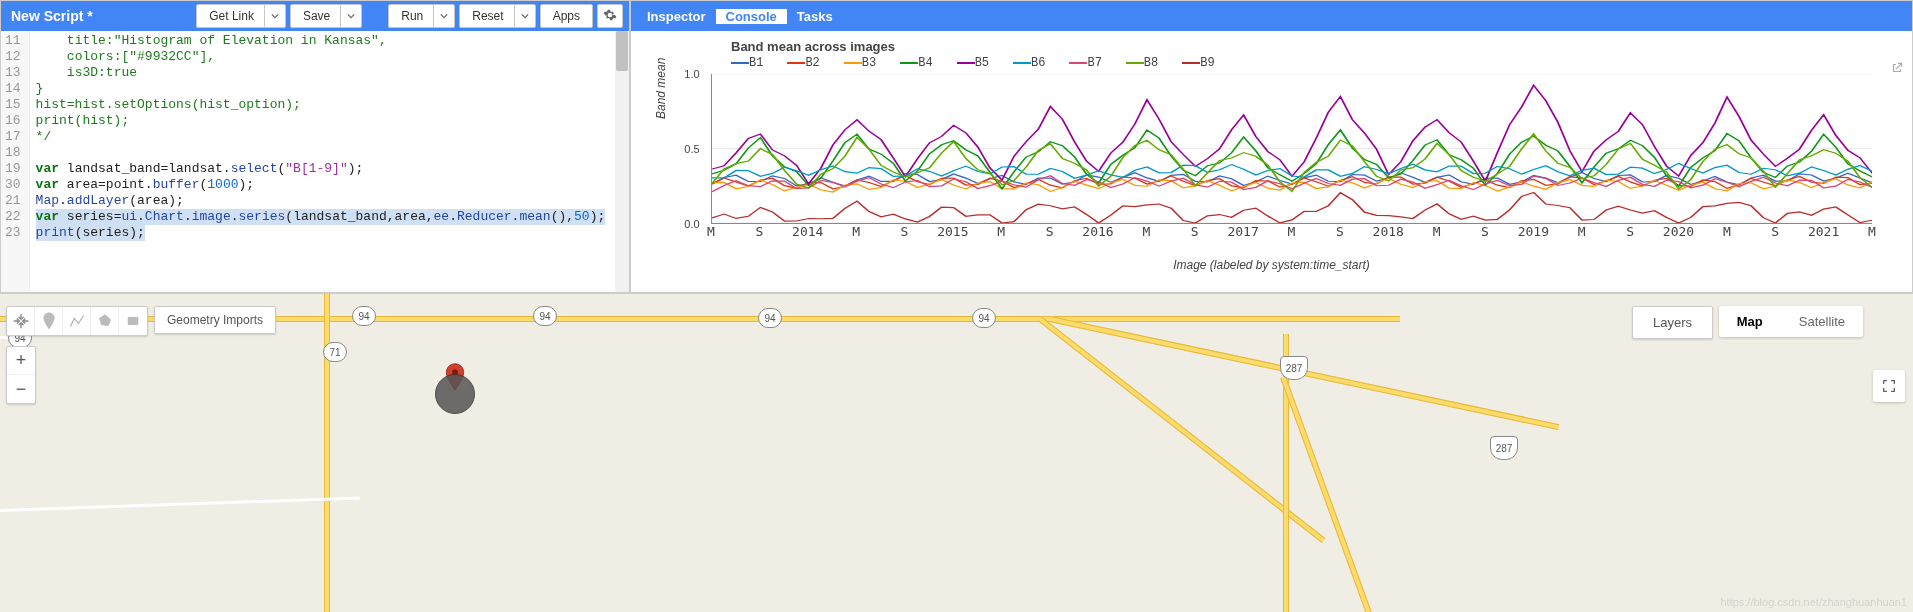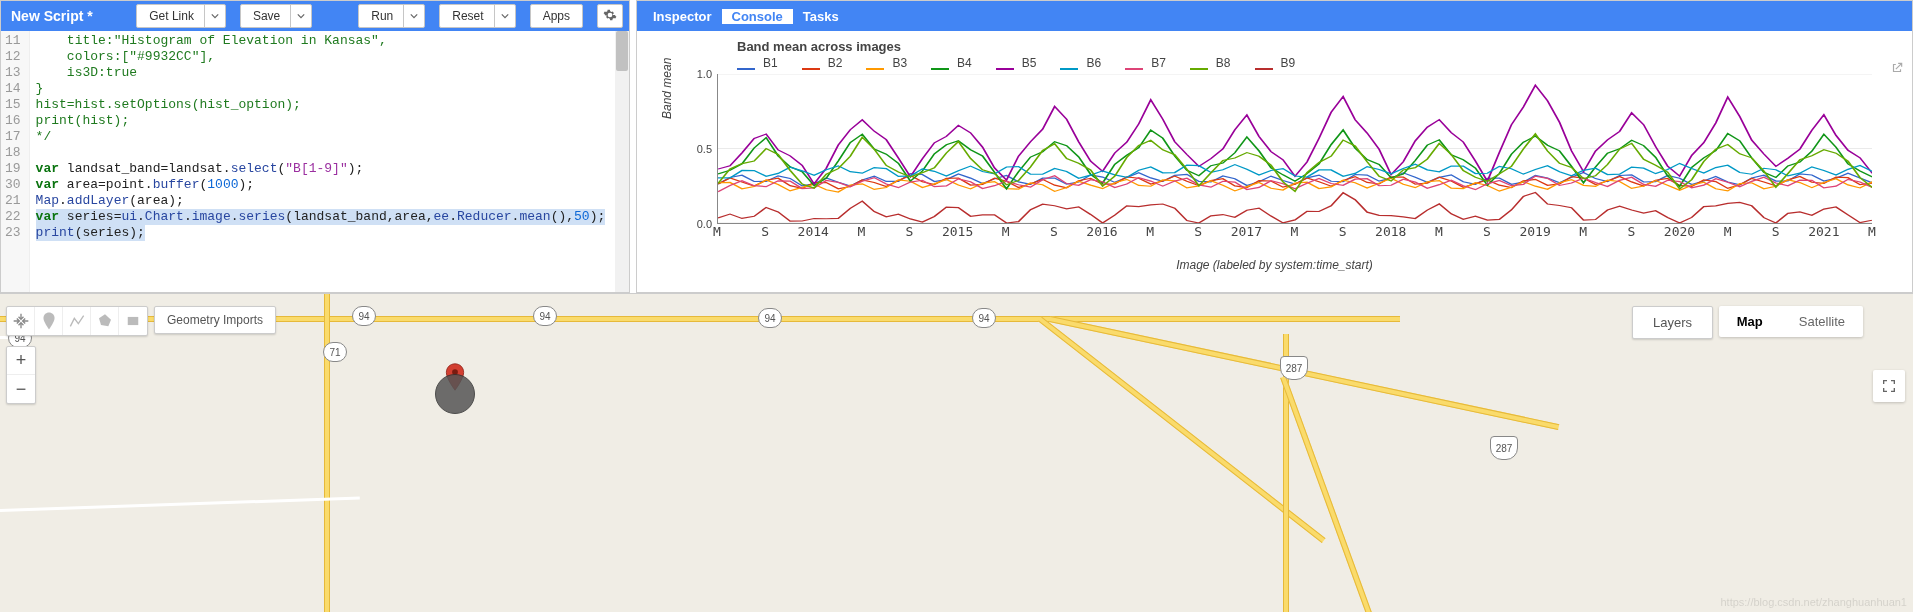--- a/index.html
+++ b/index.html
@@ -1,24 +1,24 @@
 <!DOCTYPE html>
 <html><head>
 <meta charset="utf-8">
 <style>
   * { box-sizing: border-box; margin: 0; padding: 0; }
   body { font-family: "Helvetica Neue", Arial, sans-serif; font-size: 13px; color: #222; background: #fff; width: 1913px; height: 612px; overflow: hidden; }
   .root { width: 100%; height: 100%; display: flex; flex-direction: column; }
   .top { display: flex; height: 293px; }
   .panel { border: 1px solid #ccc; display: flex; flex-direction: column; background: #fff; }
-  .left-panel { width: 630px; margin-right: 6px; }
+  .left-panel { width: 630px; }
   .right-panel { flex: 1; }
   .panel-header { background: #4285f4; color: #fff; height: 30px; display: flex; align-items: center; padding: 0 6px; }
   .panel-header .title { font-weight: bold; font-size: 14px; padding-left: 4px; flex: 0 0 auto; }
-  .toolbar { margin-left: auto; display: flex; gap: 14px; align-items: center; }
+  .toolbar { margin-left: auto; display: flex; gap: 4px; align-items: center; }
   .btn { background: #fff; border: 1px solid #c6c6c6; border-radius: 2px; height: 24px; display: flex; align-items: center; padding: 0 12px; font-size: 12px; color: #333; cursor: pointer; }
   .btn.split { padding-right: 0; }
   .btn.split .caret { border-left: 1px solid #c6c6c6; padding: 0 6px; height: 100%; display: flex; align-items: center; margin-left: 10px; }
   .caret svg { width: 8px; height: 8px; }
   .gear { width: 26px; justify-content: center; padding: 0; }
   .tabs { display: flex; align-items: center; flex: 1; }
   .tab { padding: 0 10px; height: 100%; display: flex; align-items: center; font-weight: bold; color: #fff; cursor: pointer; }
   .tab.active { background: #fff; color: #4285f4; text-align: center; }
   .code-area { flex: 1; display: flex; overflow: hidden; position: relative; font-family: Consolas, "Courier New", monospace; font-size: 13px; line-height: 16px; }
   .gutter { background: #f7f7f7; color: #999; text-align: right; padding: 2px 8px 2px 4px; user-select: none; border-right: 1px solid #eee; }
@@ -33,24 +33,24 @@
   .obj { color: #2846a0; }
   .com { color: #1f7a1f; }
   .scrollbar-v { position: absolute; right: 0; top: 0; width: 14px; height: 100%; background: #f1f1f1; }
   .scrollbar-v .thumb { position: absolute; left: 1px; right: 1px; top: 0; height: 40px; background: #c1c1c1; border-radius: 2px; }
   .console-body { flex: 1; padding: 8px 10px; font-family: Consolas, monospace; font-size: 13px; color: #444; position: relative; display: flex; flex-direction: column; }
   .console-hint { margin-bottom: 10px; }
   .chart-wrap { flex: 1; position: relative; }
   .chart-title { font-weight: bold; font-size: 13px; text-align: left; margin-left: 90px; font-family: Arial, sans-serif; }
   .popout { position: absolute; right: 8px; top: 30px; color: #aaa; cursor: pointer; }
   .legend { display: flex; gap: 24px; font-size: 12px; font-family: Arial, sans-serif; margin-left: 90px; margin-top: 2px; margin-bottom: 4px; }
-  .legend-item { display: flex; align-items: flex-end; gap: 8px; }
+  .legend-item { display: flex; align-items: center; gap: 0; font-family: Liberation Mono, monospace; }
   .swatch { width: 18px; height: 2px; }
   .plot-area { position: relative; height: 150px; margin-left: 70px; margin-right: 30px; border-left: 1px solid #888; border-bottom: 1px solid #888; }
-  .ytick { position: absolute; left: -34px; font-size: 11px; color: #444; transform: translateY(-50%); width: 28px; text-align: right; font-family: Arial, sans-serif; }
+  .ytick { position: absolute; left: -34px; font-size: 11px; color: #444; transform: translateY(-50%); width: 28px; text-align: center; font-family: Arial, sans-serif; }
   .ylabel { position: absolute; left: -58px; top: 50%; transform: rotate(-90deg) translateX(30px); transform-origin: left top; font-style: italic; font-size: 12px; font-family: Arial, sans-serif; }
   .xtick { position: absolute; transform: translateX(-50%); }
   .xlabel { text-align: center; font-style: italic; font-size: 12px; margin-top: 18px; font-family: Arial, sans-serif; }
   .xaxis-wrap { position: relative; margin-left: 70px; margin-right: 30px; height: 16px; }
   svg.chart-lines { position: absolute; left: 0; top: 0; width: 100%; height: 100%; }
 
   .map { flex: 1; position: relative; background: #f0ede5; overflow: hidden; border-top: 1px solid #ccc; }
   .road-h { position: absolute; height: 6px; background: #fadb6b; border-top: 1px solid #e6b93a; border-bottom: 1px solid #e6b93a; }
   .road-v { position: absolute; width: 6px; background: #fadb6b; border-left: 1px solid #e6b93a; border-right: 1px solid #e6b93a; }
   .road-diag { position: absolute; height: 6px; background: #fadb6b; border-top: 1px solid #e6b93a; border-bottom: 1px solid #e6b93a; transform-origin: left center; }

